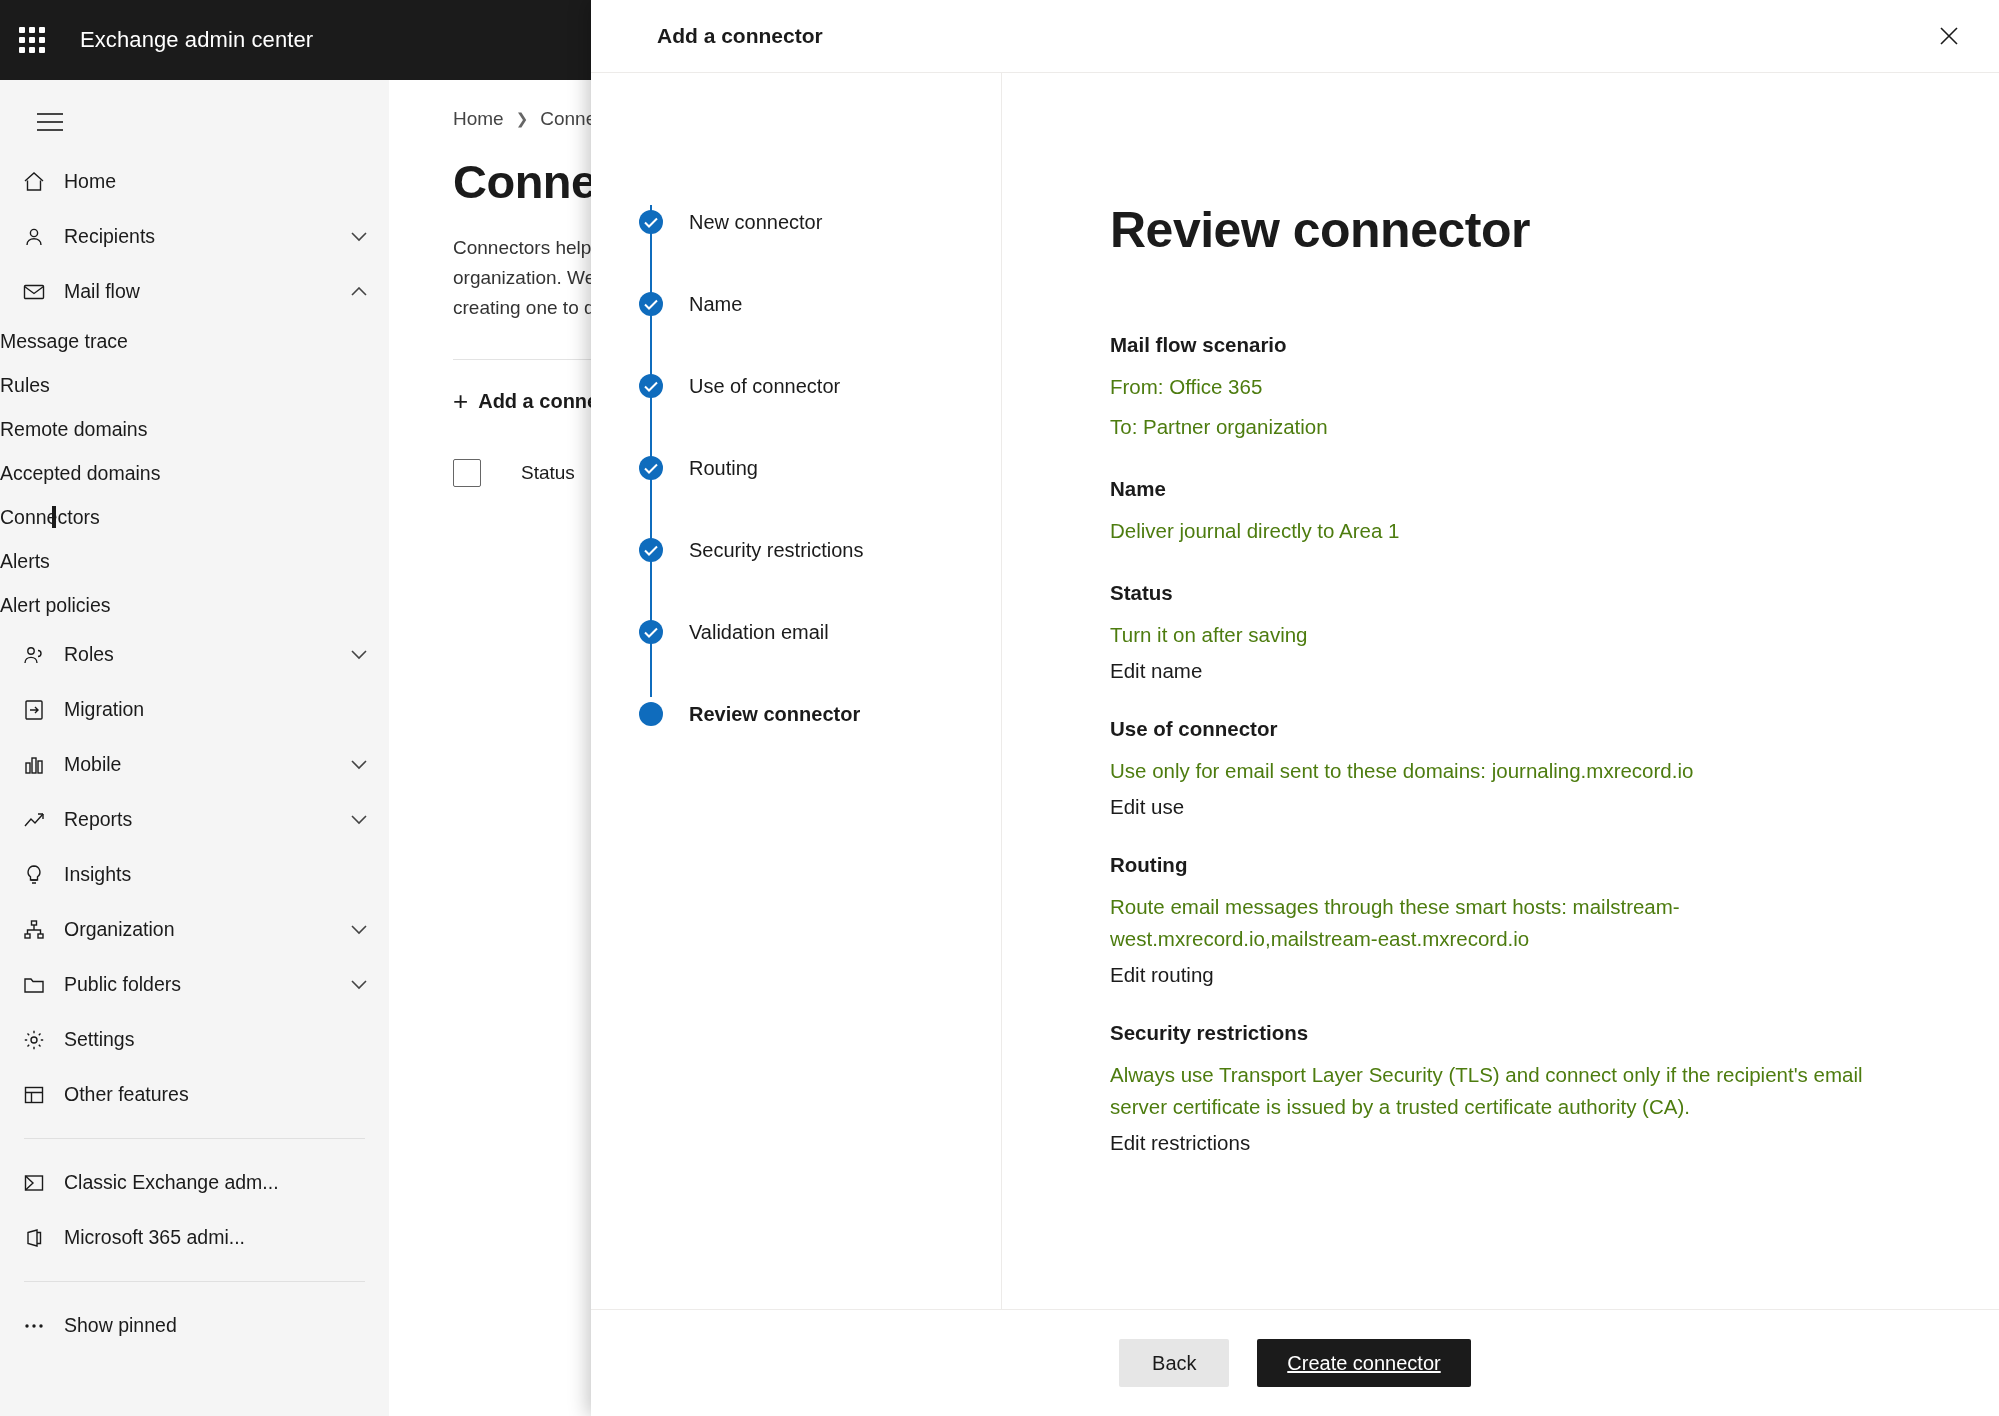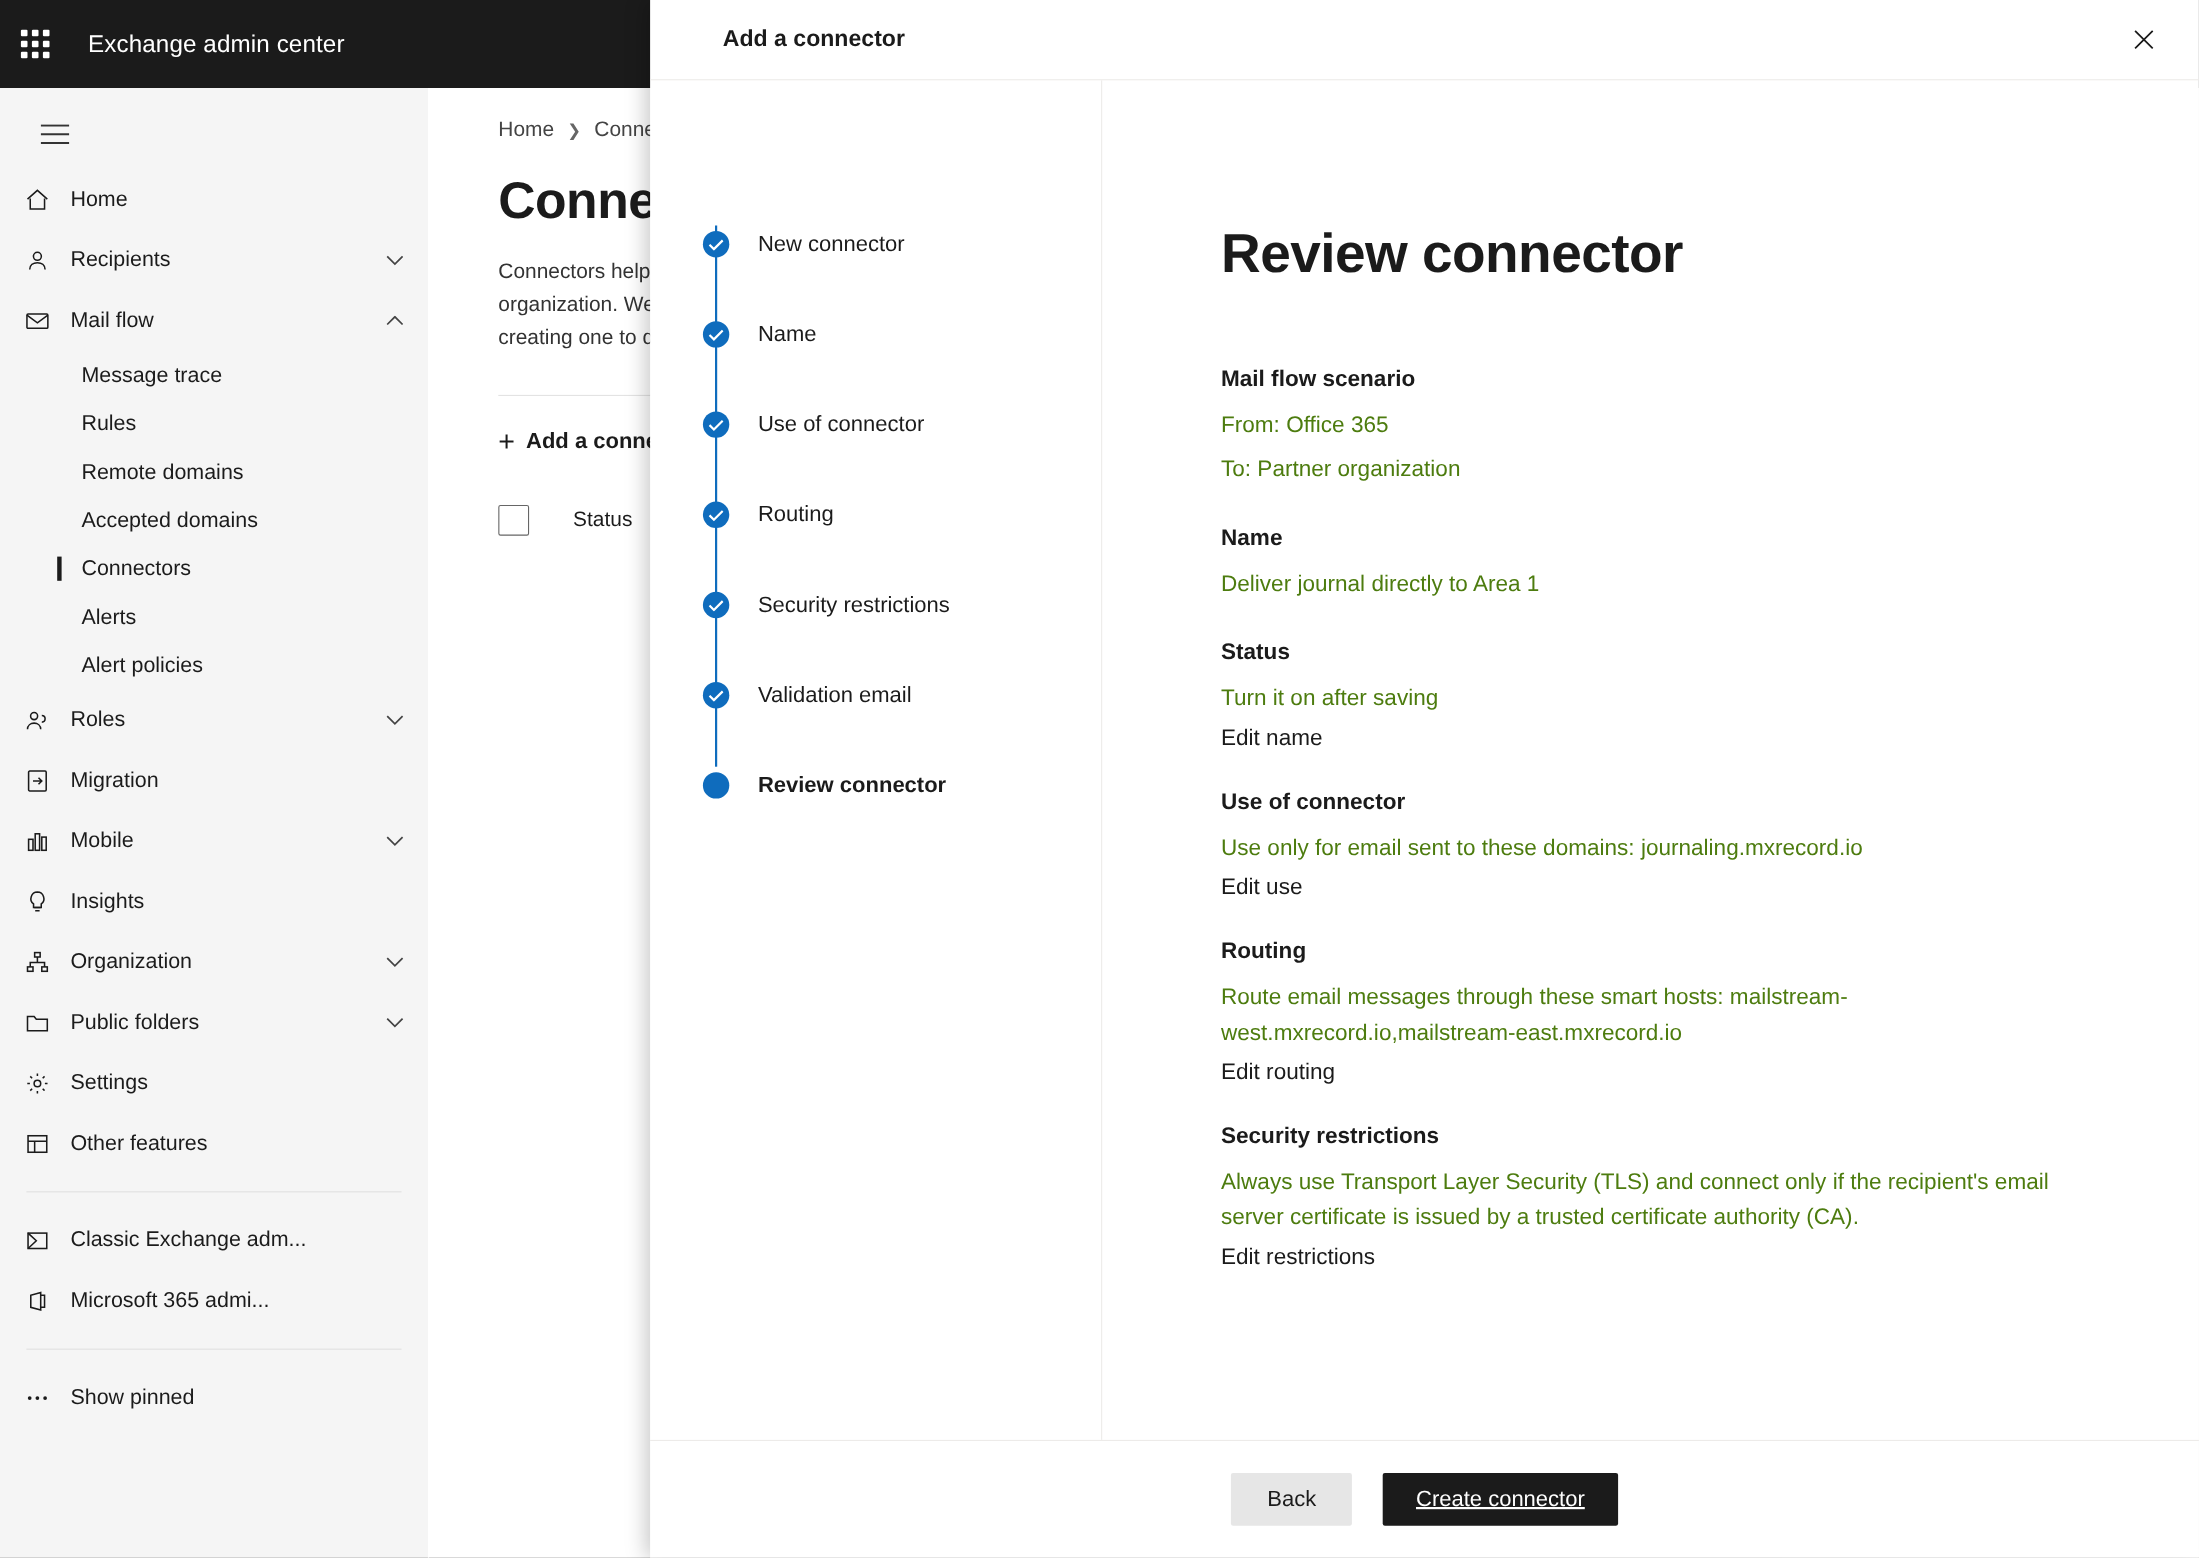--- a/index.html
+++ b/index.html
@@ -108,21 +108,20 @@
   .nav-item .chev {
     width: 22px;
     color: #444;
     display: flex;
     justify-content: flex-end;
   }
   .nav-sub {
     display: flex;
     align-items: center;
     height: 44px;
-    padding-left: 74px;
     font-size: 19.5px;
     color: #1b1b1b;
     position: relative;
   }
   .nav-sub.selected::before {
     content: "";
     position: absolute;
     left: 52px;
     top: 11px;
     width: 4px;
@@ -487,20 +486,34 @@
             </svg>
         </span>
         <span class="lbl">Mobile</span>
         <span class="chev">
           <svg width="16" height="10" viewBox="0 0 16 10" fill="none" stroke="#444" stroke-width="1.6">
               <path d="M1 1 L8 8 L15 1"></path>
             </svg>
         </span>
       </div>
 
+      <div class="nav-item">
+        <span class="ico">
+          <svg width="24" height="24" viewBox="0 0 24 24" fill="none" stroke="#1b1b1b" stroke-width="1.4">
+              <path d="M3 18 L9 11 L13 15 L21 6"></path>
+              <path d="M21 6 h-5 M21 6 v5"></path>
+            </svg>
+        </span>
+        <span class="lbl">Reports</span>
+        <span class="chev">
+          <svg width="16" height="10" viewBox="0 0 16 10" fill="none" stroke="#444" stroke-width="1.6">
+              <path d="M1 1 L8 8 L15 1"></path>
+            </svg>
+        </span>
+      </div>
 
       <div class="nav-item">
         <span class="ico">
           <svg width="24" height="24" viewBox="0 0 24 24" fill="none" stroke="#1b1b1b" stroke-width="1.4">
               <path d="M9 17h6M10 20h4"></path>
               <path d="M12 3a6 6 0 0 0-3.5 10.8V17h7v-3.2A6 6 0 0 0 12 3z"></path>
             </svg>
         </span>
         <span class="lbl">Insights</span>
         <span class="chev"></span>

